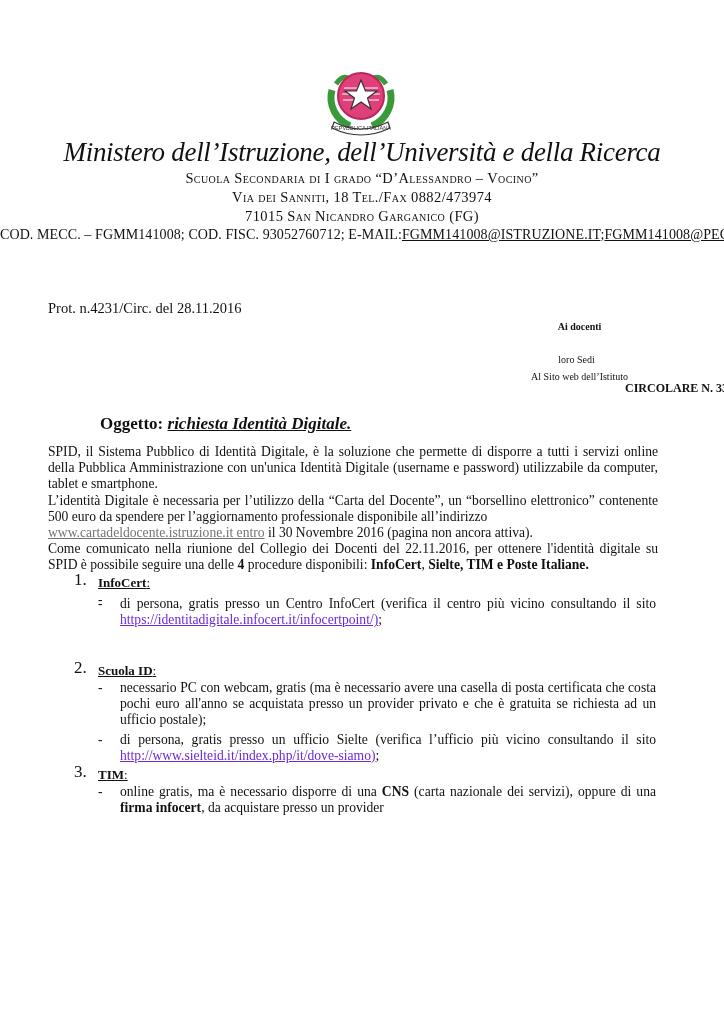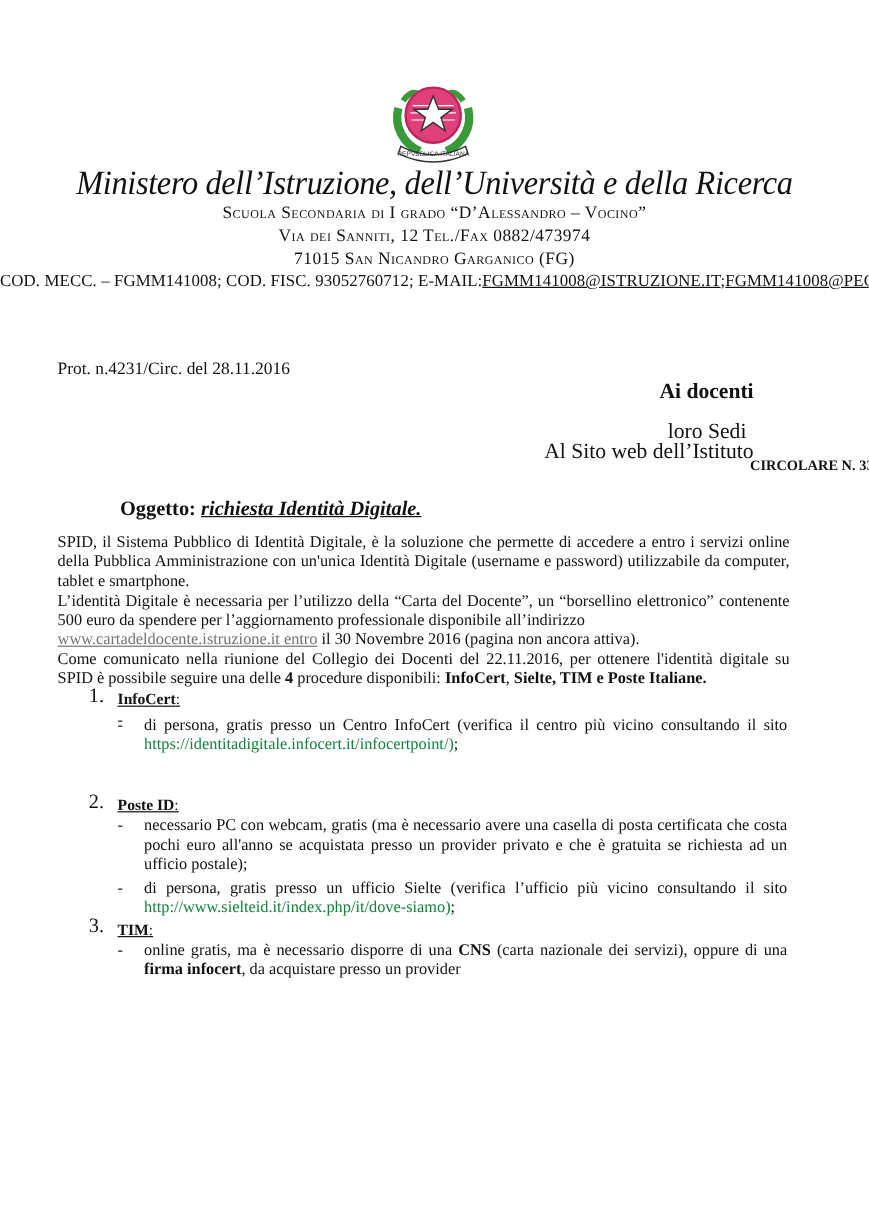--- a/index.html
+++ b/index.html
@@ -7,37 +7,37 @@
     .page { position: absolute; left: 0; top: 0; width: 724px; height: 720px; }
     .emblem { position: absolute; left: 318px; top: 60px; width: 86px; height: 76px; }
     .ministry { position: absolute; left: 0; width: 724px; top: 137px; text-align: center; font-family: "Liberation Serif", serif; font-style: italic; font-size: 27px; letter-spacing: -0.3px; color: #111; transform: scaleY(1.05); }
     .hdr-line { position: absolute; left: 0; width: 724px; text-align: center; font-family: Liberation Serif, serif; font-variant: small-caps; text-transform: none; color: #111; }
     .hdr1 { top: 170px; font-size: 14.5px; letter-spacing: 0.4px; }
     .hdr2 { top: 189px; font-size: 14.5px; letter-spacing: 0.4px; }
     .hdr3 { top: 208px; font-size: 14.5px; letter-spacing: 0.4px; }
     .hdr4 { top: 227px; font-size: 14px; letter-spacing: 0.1px; white-space: nowrap; }
     .hdr4 a { color: #111; text-decoration: underline; }
     .prot { position: absolute; left: 48px; top: 300px; font-size: 14.5px; }
-    .recip { position: absolute; right: 96px; top: 318px; text-align: right; font-size: 18px; line-height: 17px; }
+    .recip { position: absolute; right: 96px; top: 318px; text-align: center; font-size: 10px; line-height: 17px; }
     .recip .b { font-weight: bold; }
     .recip .l2 { padding-right: 6px; margin-top: 16px; }
     .circ { position: absolute; left: 4px; width: 724px; top: 381px; text-align: right; font-weight: bold; font-size: 12px; padding-left: 12px; box-sizing: border-box; }
     .oggetto { position: absolute; left: 100px; top: 414px; font-size: 17px; font-weight: bold; }
     .oggetto .subj { font-style: italic; text-decoration: underline; text-align: center; }
     .body { position: absolute; left: 48px; width: 610px; top: 444px; font-size: 13.6px; line-height: 16.2px; text-align: justify; }
     .body p { margin: 0; }
     .body a { color: #737373; text-decoration: underline; }
     .list { position: absolute; left: 74px; width: 582px; font-size: 13.6px; line-height: 16px; }
     .item-head { position: relative; height: 20px; }
     .item-num { position: absolute; left: 0; top: 0; font-size: 17px; }
     .item-title { position: absolute; left: 24px; top: 3px; font-weight: bold; font-size: 13px; text-decoration: underline; }
     .item-title span.colon { font-weight: normal; }
     .bullet { position: relative; padding-left: 46px; margin-bottom: 4px; text-align: justify; }
     .bullet .dash { position: absolute; left: 24px; top: 0; }
-    .bullet a { color: #15803d; }
+    .bullet a { color: #6d28d9; text-decoration: underline; }
   </style>
 </head>
 <body>
 
 <div class="page">
 
   <div class="emblem">
     <svg width="86" height="76" viewBox="0 0 86 76">
 
       <path d="M14 30 C10 45 18 60 32 66" stroke="#3a9a3a" stroke-width="7" fill="none"></path>
@@ -54,21 +54,21 @@
 
       <polygon points="43,20 47.5,31 59,31 49.5,38 53,49 43,42 33,49 36.5,38 27,31 38.5,31" fill="#ffffff" stroke="#333" stroke-width="1.2"></polygon>
 
       <path d="M16 62 Q43 76 70 62 L72 68 Q43 82 14 68 Z" fill="#ffffff" stroke="#333" stroke-width="1.2"></path>
       <text x="43" y="70" text-anchor="middle" font-size="5.5" font-family="Liberation Sans, sans-serif" fill="#333">REPVBBLICA ITALIANA</text>
     </svg>
   </div>
 
   <div class="ministry">Ministero dell’Istruzione, dell’Università e della Ricerca</div>
   <div class="hdr-line hdr1">Scuola Secondaria di I grado “D’Alessandro – Vocino”</div>
-  <div class="hdr-line hdr2">Via dei Sanniti, 12 Tel./Fax 0882/473974</div>
+  <div class="hdr-line hdr2">Via dei Sanniti, 18 Tel./Fax 0882/473974</div>
   <div class="hdr-line hdr3">71015 San Nicandro Garganico (FG)</div>
   <div class="hdr-line hdr4">
     <span>COD. MECC. – FGMM141008; COD. FISC. 93052760712; E-MAIL:</span><a>FGMM141008@ISTRUZIONE.IT</a><span>;</span><a>FGMM141008@PEC.ISTRUZIONE.IT</a>
   </div>
 
   <div class="prot">Prot. n.4231/Circ. del 28.11.2016</div>
 
   <div class="recip">
     <div class="b">Ai docenti</div>
     <div class="l2">loro Sedi</div>
@@ -76,21 +76,21 @@
   </div>
 
   <div class="circ">CIRCOLARE N. 33</div>
 
   <div class="oggetto">
     <span>Oggetto:</span>
     <span class="subj">richiesta Identità Digitale.</span>
   </div>
 
   <div class="body">
-    <p>SPID, il Sistema Pubblico di Identità Digitale, è la soluzione che permette di accedere a entro i servizi online della Pubblica Amministrazione con un'unica Identità  Digitale (username e password) utilizzabile da computer, tablet e smartphone.</p>
+    <p>SPID, il Sistema Pubblico di Identità Digitale, è la soluzione che permette di disporre a tutti i servizi online della Pubblica Amministrazione con un'unica Identità  Digitale (username e password) utilizzabile da computer, tablet e smartphone.</p>
     <p><span>L’identità Digitale è necessaria per l’utilizzo della “Carta del  Docente”, un “borsellino  elettronico”  contenente 500 euro da spendere per l’aggiornamento professionale disponibile all’indirizzo</span><br><a>www.cartadeldocente.istruzione.it entro</a><span> il 30  Novembre 2016 (pagina non ancora attiva).</span></p>
     <p><span>Come comunicato nella riunione del Collegio dei Docenti del 22.11.2016, per ottenere l'identità digitale su SPID è possibile seguire una delle </span><b>4</b><span> procedure  disponibili: </span><b>InfoCert</b><span>, </span><b>Sielte, TIM e Poste Italiane.</b></p>
   </div>
 
   <div class="list" style="top:572px;">
     <div class="item-head">
       <span class="item-num">1.</span>
       <span class="item-title"><span>InfoCert</span><span class="colon">:</span></span>
     </div>
     <div class="bullet">
@@ -98,21 +98,21 @@
     </div>
     <div class="bullet">
       <span class="dash">-</span>
       <span>di persona, gratis presso un Centro InfoCert (verifica il centro più vicino consultando il sito </span><a>https://identitadigitale.infocert.it/infocertpoint/)</a><span>;</span>
     </div>
   </div>
 
   <div class="list" style="top:660px;">
     <div class="item-head">
       <span class="item-num">2.</span>
-      <span class="item-title"><span>Poste ID</span><span class="colon">:</span></span>
+      <span class="item-title"><span>Scuola ID</span><span class="colon">:</span></span>
     </div>
     <div class="bullet">
       <span class="dash">-</span>
       <span>necessario PC con webcam, gratis (ma è necessario avere una casella di posta certificata che costa pochi euro all'anno se acquistata presso un provider privato e che è gratuita se richiesta ad un ufficio postale);</span>
     </div>
     <div class="bullet">
       <span class="dash">-</span>
       <span>di persona, gratis presso un ufficio Sielte (verifica l’ufficio più vicino  consultando il sito </span><a>http://www.sielteid.it/index.php/it/dove-siamo)</a><span>;</span>
     </div>
   </div>

